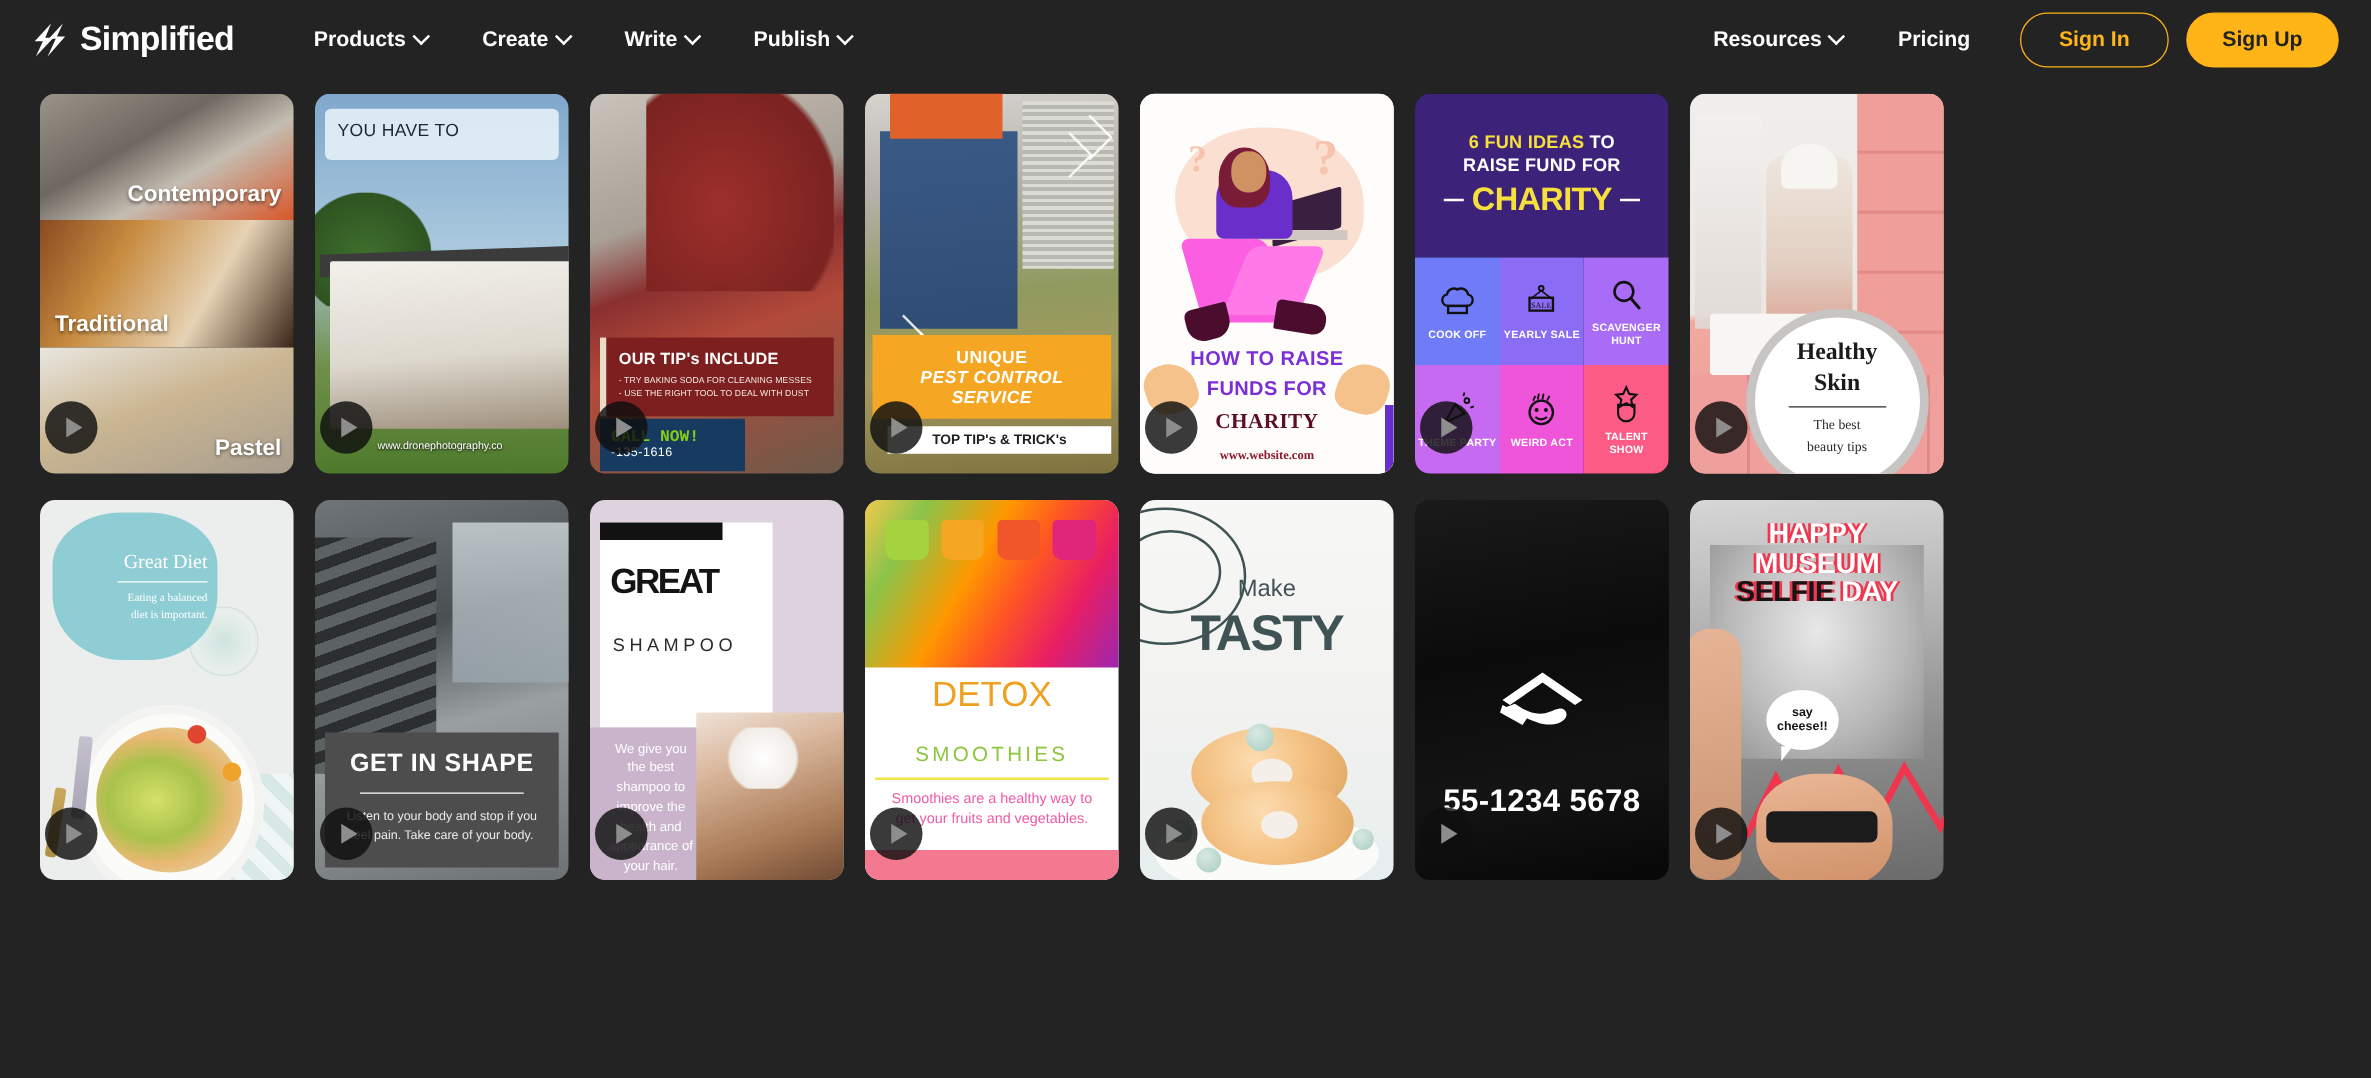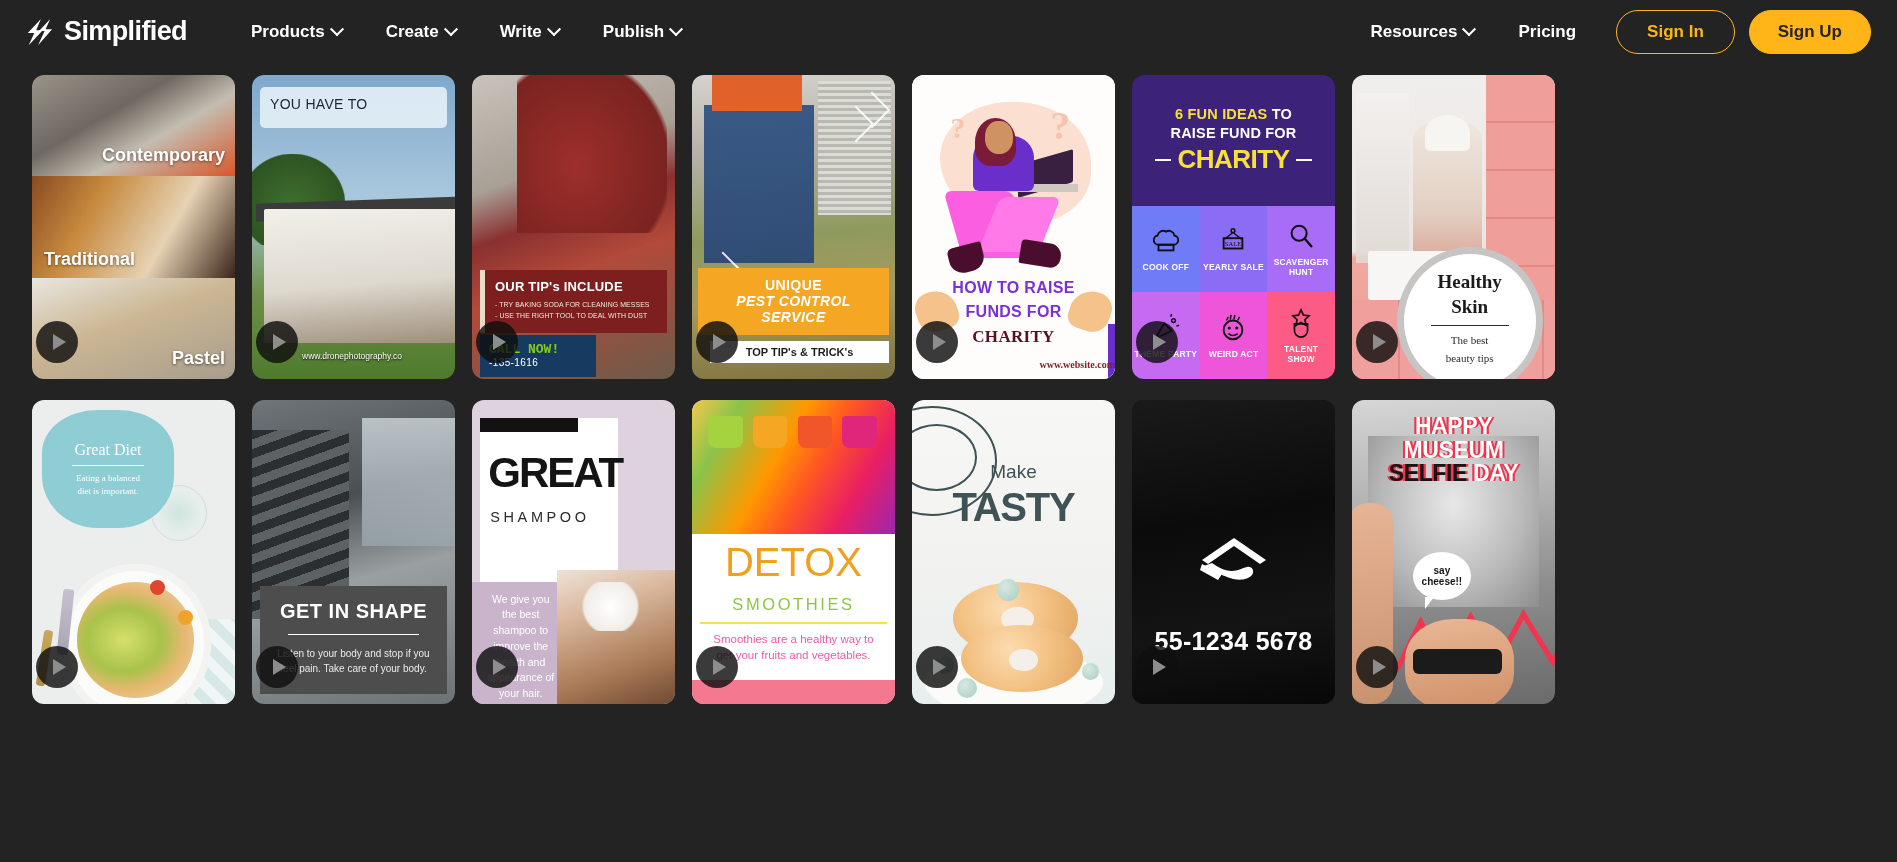--- a/index.html
+++ b/index.html
@@ -204,21 +204,21 @@
     background:#4b0d2e; border-radius:6px 2px 14px 14px; transform:rotate(-14deg); }
   .c5 .boot2 { position:absolute; left:53%; top:55%; width:20%; height:8%;
     background:#4b0d2e; border-radius:4px 12px 10px 2px; transform:rotate(9deg); }
   .c5 .t1 { position:absolute; left:0; right:0; top:67%; text-align:center;
     color:#7b2fd6; font-size:16px; font-weight:bold; letter-spacing:.3px; }
   .c5 .t2 { position:absolute; left:0; right:0; top:75%; text-align:center;
     color:#7b2fd6; font-size:16px; font-weight:bold; letter-spacing:.3px; }
   .c5 .t3 { position:absolute; left:0; right:0; top:83%; text-align:center;
     color:#5c0e22; font-size:17px; font-weight:bold; letter-spacing:.3px;
     font-family:"Liberation Serif",serif; }
-  .c5 .url { position:absolute; left:0; right:0; bottom:9px; text-align:right;
+  .c5 .url { position:absolute; left:0; right:0; bottom:9px; text-align:center;
     color:#8b1c2e; font-size:10px; font-weight:bold;
     font-family:"Liberation Serif",serif; }
   .c5 .hand-l { position:absolute; left:2%; bottom:16%; width:20%; height:13%;
     background:#f4c28a; border-radius:40% 56% 30% 44%; transform:rotate(-18deg); }
   .c5 .hand-r { position:absolute; right:2%; bottom:16%; width:20%; height:13%;
     background:#f4c28a; border-radius:56% 40% 44% 30%; transform:rotate(18deg); }
   .c5 .stripe { position:absolute; right:0; bottom:0; width:7px; height:18%;
     background:#6a2ecb; }
 
   
@@ -273,21 +273,21 @@
     color:#1b1b1b; font-weight:bold; line-height:1.05; text-align:center; }
   .c7 .oval hr { width:78px; border:none; border-top:1.4px solid #2b2b2b; margin:3px 0; }
   .c7 .oval p { font-family:"Liberation Serif",serif; font-size:11px;
     color:#2b2b2b; text-align:center; line-height:1.22; }
 
   
   .c8 .bg { position:absolute; inset:0; background:#eceeed; }
   .c8 .badge {
     position:absolute; left:10px; top:10px; width:132px; height:118px;
     background:#8fcdd4; border-radius: 42% 42% 42% 42%/36% 36% 44% 44%;
-    display:flex; flex-direction:column; align-items:center;
+    display:flex; flex-direction:column; align-items:flex-end;
     justify-content:center; padding:8px;
   }
   .c8 .badge h4 { font-family:"Liberation Serif",serif; font-size:16px;
     color:#fff; font-weight:normal; }
   .c8 .badge hr { width:72px; border:none; border-top:1px solid #fff; margin:6px 0 6px; }
   .c8 .badge p { font-family:"Liberation Serif",serif; font-size:9px;
     color:#fff; text-align:center; line-height:1.4; }
   .c8 .glass { position:absolute; right:14%; top:28%; width:56px; height:56px;
     border-radius:50%; background: radial-gradient(circle,#cfe4df 0%,#e8efec 62%,#dde6e2 100%);
     border:1px solid #d2dfda; }
@@ -320,40 +320,40 @@
   .c9 .panel hr { width:80%; margin:11px auto 11px; border:none; border-top:1.6px solid #fff; }
   .c9 .panel p { color:#eaeaea; font-size:10px; line-height:1.5; }
 
   
   .c10 .bg { position:absolute; inset:0; background:#ded2de; }
   .c10 .white { position:absolute; left:4%; top:6%; width:68%; height:54%;
     background:#ffffff; }
   .c10 .bar { position:absolute; left:4%; top:6%; width:48%; height:4.5%;
     background:#121212; }
   .c10 .g { position:absolute; left:8%; top:16%; width:72%;
-    font-size:42px; font-weight:bold; color:#141414; letter-spacing:-2px; }
+    font-size:28px; font-weight:bold; color:#141414; letter-spacing:-2px; }
   .c10 .s { position:absolute; left:9%; top:36%;
     font-size:14.5px; color:#2a2a2a; letter-spacing:3.6px; }
   .c10 .lilac { position:absolute; left:0; top:60%; width:44%; height:40%;
     background:#c9b4cc; }
   .c10 .txt { position:absolute; left:6%; top:63%; width:36%;
     color:#fff; font-size:10.5px; line-height:1.5; text-align:center; }
   .c10 .photo { position:absolute; right:0; top:56%; width:58%; height:44%;
     background: linear-gradient(160deg,#efe2d8 0%,#d9b79c 30%,#a97a56 70%,#6f4a33 100%); }
   .c10 .foam { position:absolute; right:14%; top:60%; width:36%; height:16%;
     background: radial-gradient(circle,#fff 0%,#f0ece8 60%,transparent 66%); }
 
   
   .c11 .bg { position:absolute; inset:0; background:#fff; }
   .c11 .photo { position:absolute; left:0; right:0; top:0; height:44%;
     background: linear-gradient(120deg,#f2c94c 0%,#8bc34a 18%,#ff9800 42%,#ff5722 58%,#e91e63 78%,#9c27b0 100%); }
   .c11 .jar { position:absolute; top:12%; width:17%; height:24%;
     border-radius:4px 4px 8px 8px; }
   .c11 .dt { position:absolute; left:0; right:0; top:46%; text-align:center;
-    color:#f0a020; font-size:40px; font-weight:normal; letter-spacing:0px; }
+    color:#f0a020; font-size:28px; font-weight:normal; letter-spacing:0px; }
   .c11 .sm { position:absolute; left:0; right:0; top:64%; text-align:center;
     color:#8dc63f; font-size:16.5px; letter-spacing:2.6px; }
   .c11 .line { position:absolute; left:4%; right:4%; top:73%;
     border-top:2.4px solid #f2e34a; }
   .c11 .desc { position:absolute; left:6%; right:6%; top:76%; text-align:center;
     color:#ef5aa8; font-size:11.5px; line-height:1.4; }
   .c11 .foot { position:absolute; left:0; right:0; bottom:0; height:8%;
     background:#f4788f; }
 
   

